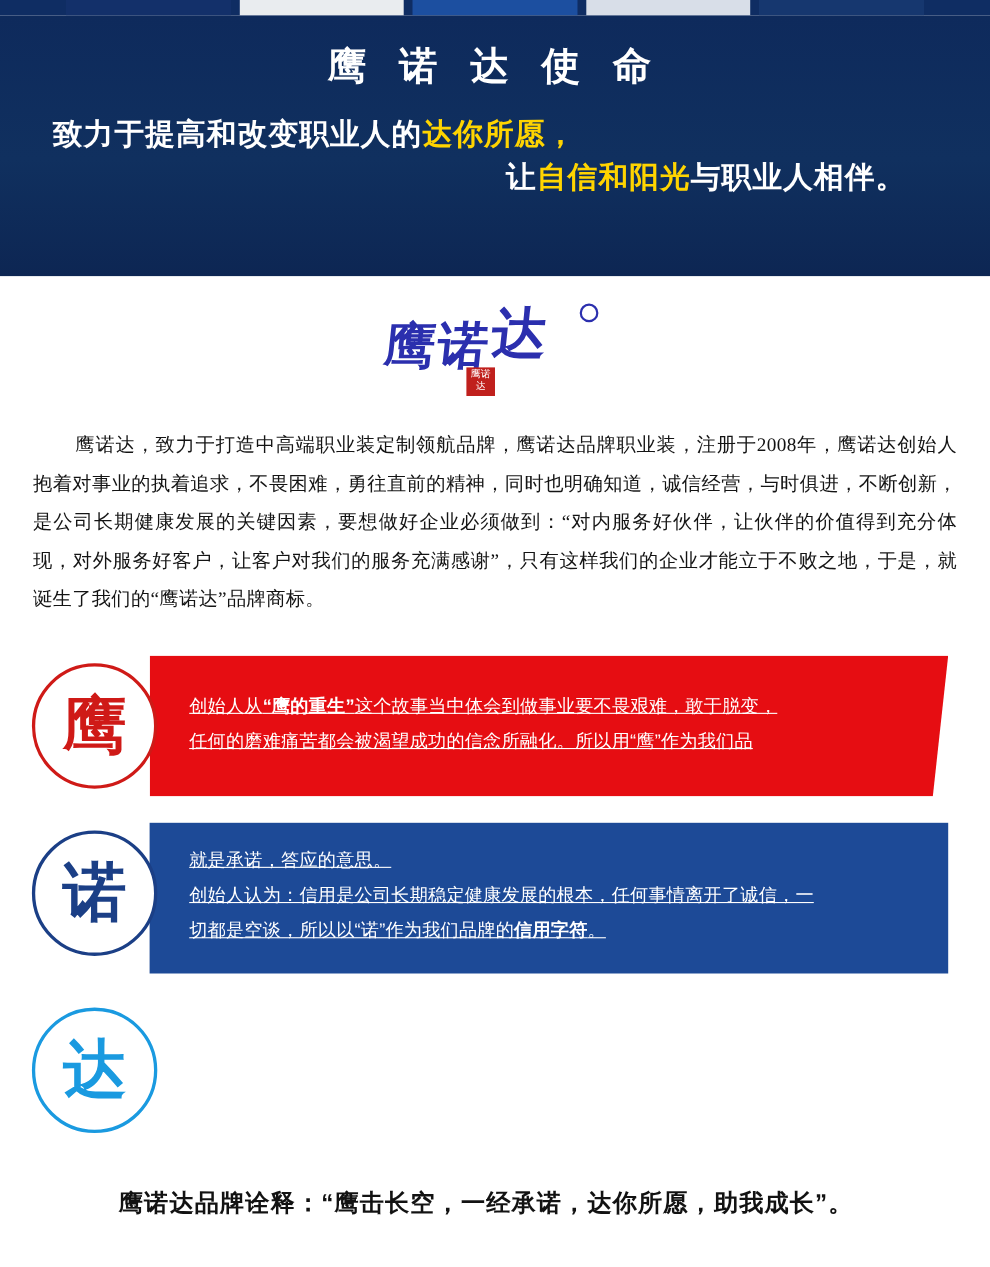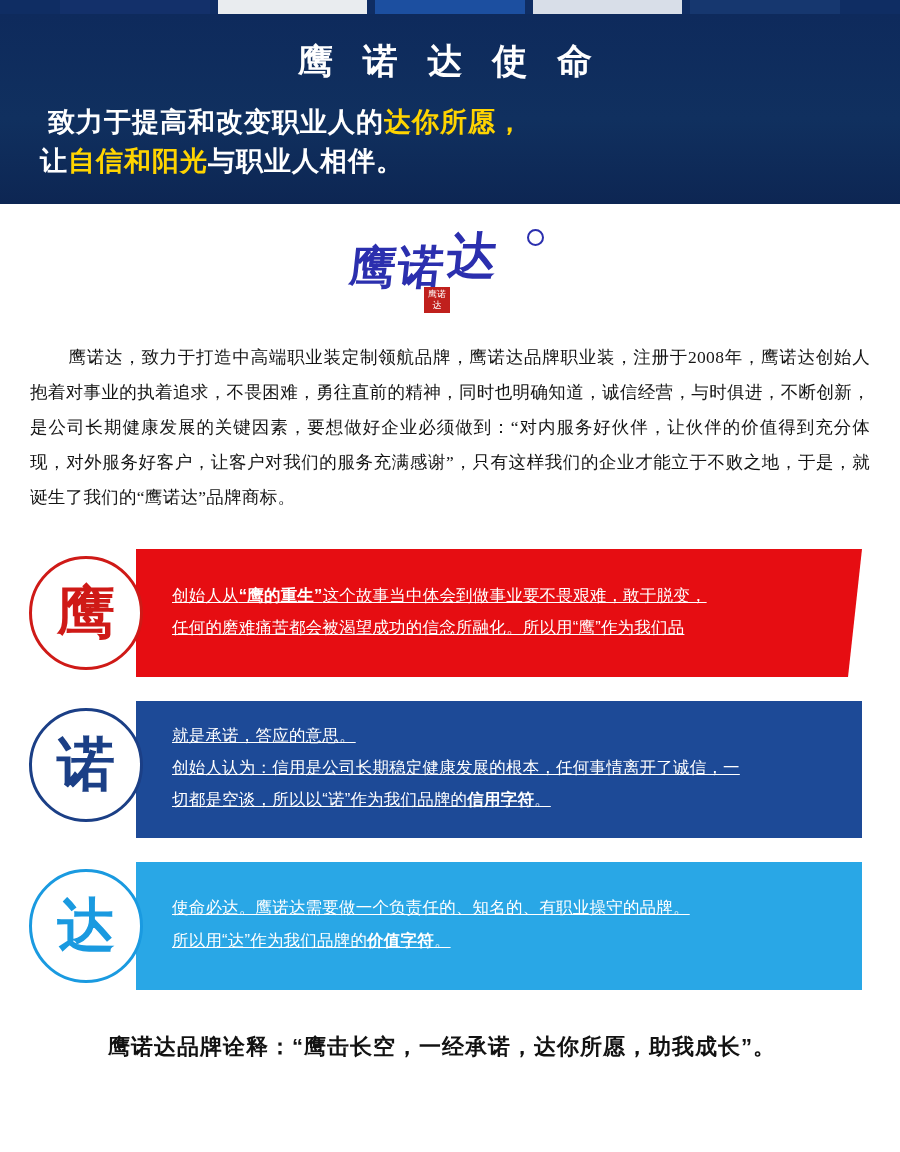--- a/index.html
+++ b/index.html
@@ -41,40 +41,40 @@
   .filmstrip .thumb.t3 { background: #1c4fa0; }
   .filmstrip .thumb.t4 { background: #d8dee8; }
   .filmstrip .thumb.t5 { background: #16376f; }
 
   
   .hero {
     background: #0e2a5c;
     background: linear-gradient(180deg, #0e2a5c 0%, #10305f 55%, #0d2653 100%);
     padding: 18px 40px 26px 40px;
     box-sizing: border-box;
-    height: 190px;
+    height: 237px;
   }
   .hero-title {
     text-align: center;
     color: #ffffff;
     font-size: 35px;
     font-weight: bold;
     letter-spacing: 10px;
     margin: 10px 0 22px 0;
     line-height: 1.1;
   }
   .hero-line {
     color: #ffffff;
     font-size: 27px;
     font-weight: bold;
     line-height: 1.45;
     letter-spacing: 1px;
   }
   .hero-line.l1 { text-align: left; padding-left: 8px; }
-  .hero-line.l2 { padding-right: 36px; }
+  .hero-line.l2 { text-align: right; padding-right: 36px; }
   .hl { color: #ffd400; }
 
   
   .logo-wrap {
     height: 120px;
     display: flex;
     align-items: center;
     justify-content: center;
     margin-top: 8px;
   }
@@ -265,22 +265,18 @@
         <div class="body">
           <p><span>就是承诺，答应的意思。</span></p>
           <p><span>创始人认为：信用是公司长期稳定健康发展的根本，任何事情离开了诚信，一</span></p>
           <p><span>切都是空谈，所以以“诺”作为我们品牌的</span><span class="b">信用字符</span><span>。</span></p>
         </div>
       </div>
       <div class="block blue">
         <div class="glyph">
           <div class="circle">达</div>
         </div>
-        <div class="body">
-          <p><span>使命必达。鹰诺达需要做一个负责任的、知名的、有职业操守的品牌。</span></p>
-          <p><span>所以用“达”作为我们品牌的</span><span class="b">价值字符</span><span>。</span></p>
-        </div>
       </div>
     </div>
 
   <div class="closing">鹰诺达品牌诠释：“鹰击长空，一经承诺，达你所愿，助我成长”。</div>
 
 </div>
 
 </body></html>

